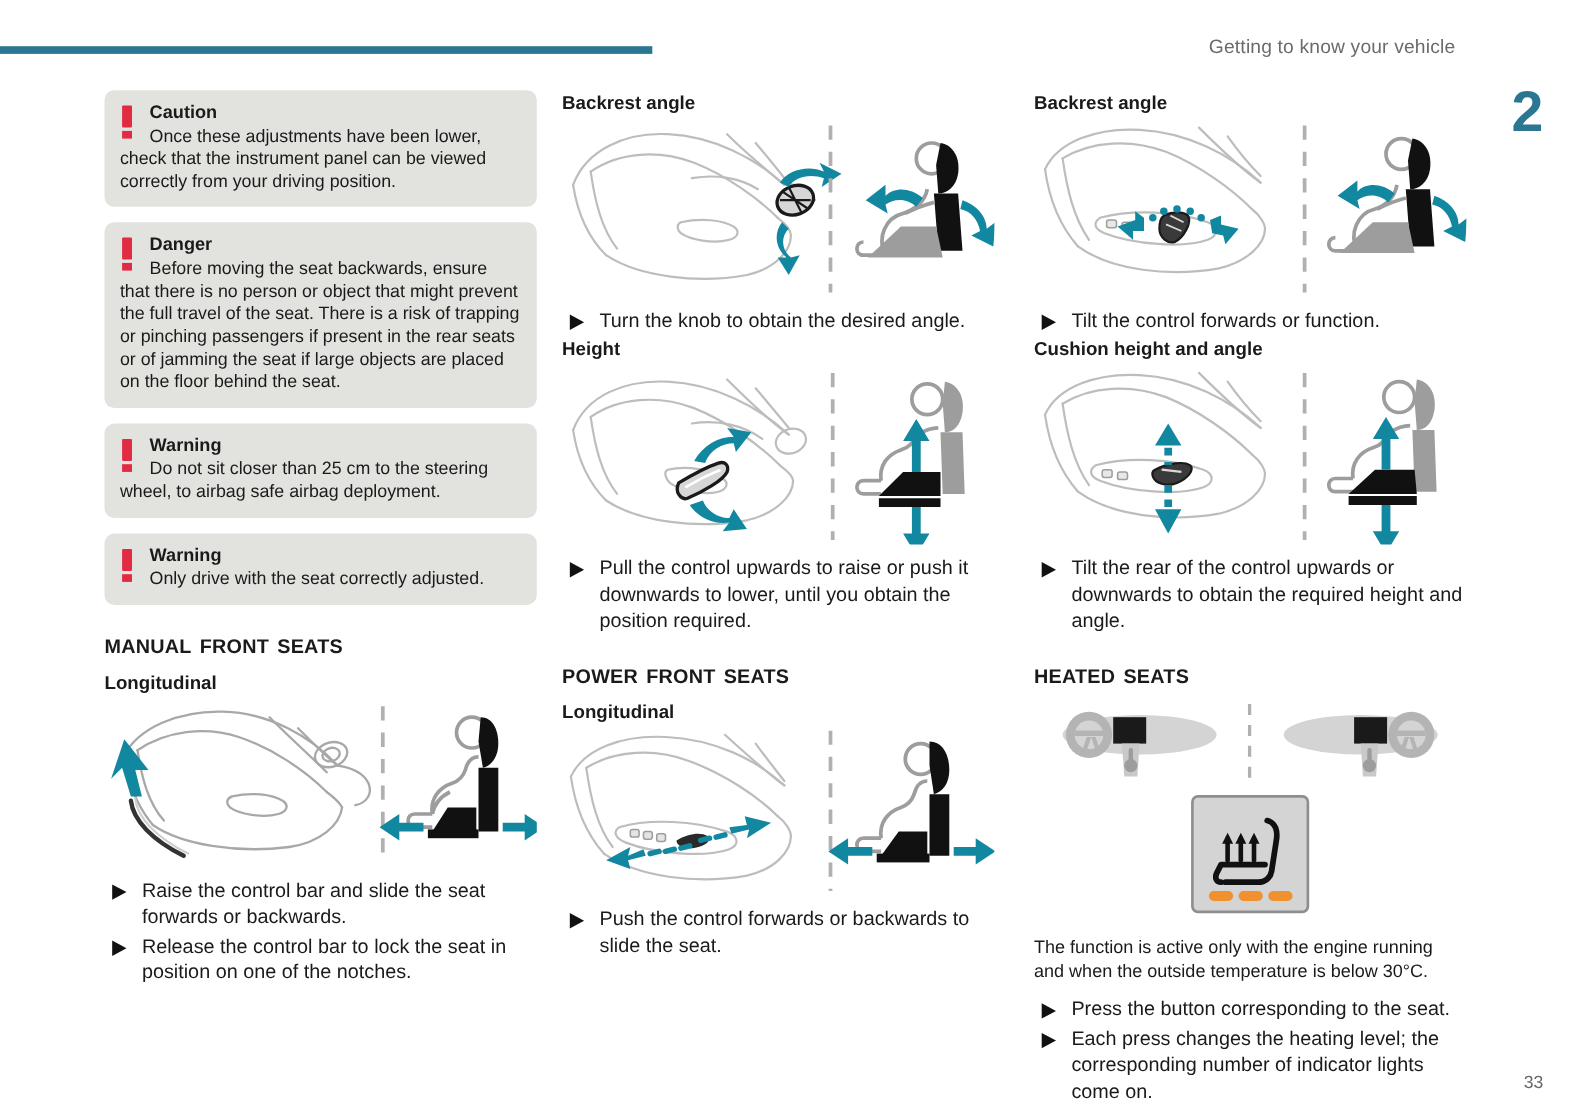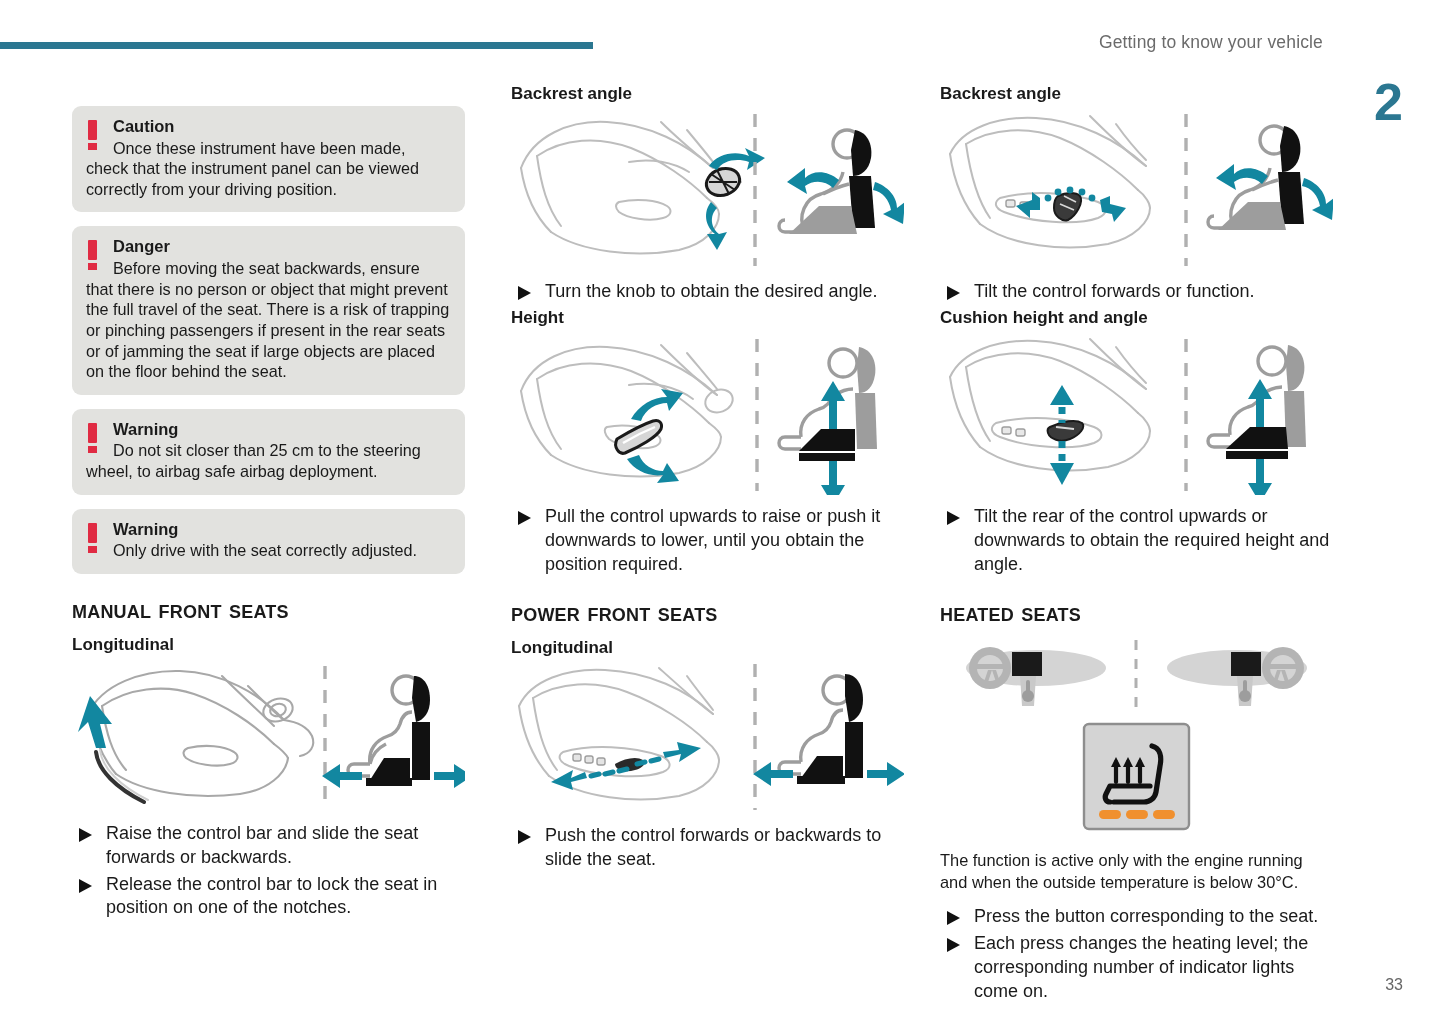--- a/index.html
+++ b/index.html
@@ -44,21 +44,21 @@
     font-size: 16px;
     color: #666;
   }
 
   
   .col {
     position: absolute;
     top: 82px;
     width: 393px;
   }
-  .col-1 { left: 72px; margin-top: 24px; }
+  .col-1 { left: 95px; }
   .col-2 { left: 511px; }
   .col-3 { left: 940px; }
 
   
   .callout {
     position: relative;
     background: #e2e2df;
     border-radius: 9px;
     padding: 11px 14px 13px 14px;
     margin-bottom: 14px;
@@ -142,21 +142,21 @@
   <div class="page-num">33</div>
 
   <div class="col col-1">
 
     <div class="callout">
       <span class="bang">
           <i class="stem"></i>
           <i class="dot"></i>
         </span>
       <div class="ctitle">Caution</div>
-      <div class="cbody"><span class="first-ln">Once these instrument have been made,</span> <span>check that the instrument panel can be viewed correctly from your driving position.</span></div>
+      <div class="cbody"><span class="first-ln">Once these adjustments have been lower,</span> <span>check that the instrument panel can be viewed correctly from your driving position.</span></div>
     </div>
 
     <div class="callout">
       <span class="bang">
           <i class="stem"></i>
           <i class="dot"></i>
         </span>
       <div class="ctitle">Danger</div>
       <div class="cbody"><span class="first-ln">Before moving the seat backwards, ensure</span> <span>that there is no person or object that might prevent the full travel of the seat. There is a risk of trapping or pinching passengers if present in the rear seats or of jamming the seat if large objects are placed on the floor behind the seat.</span></div>
     </div>

